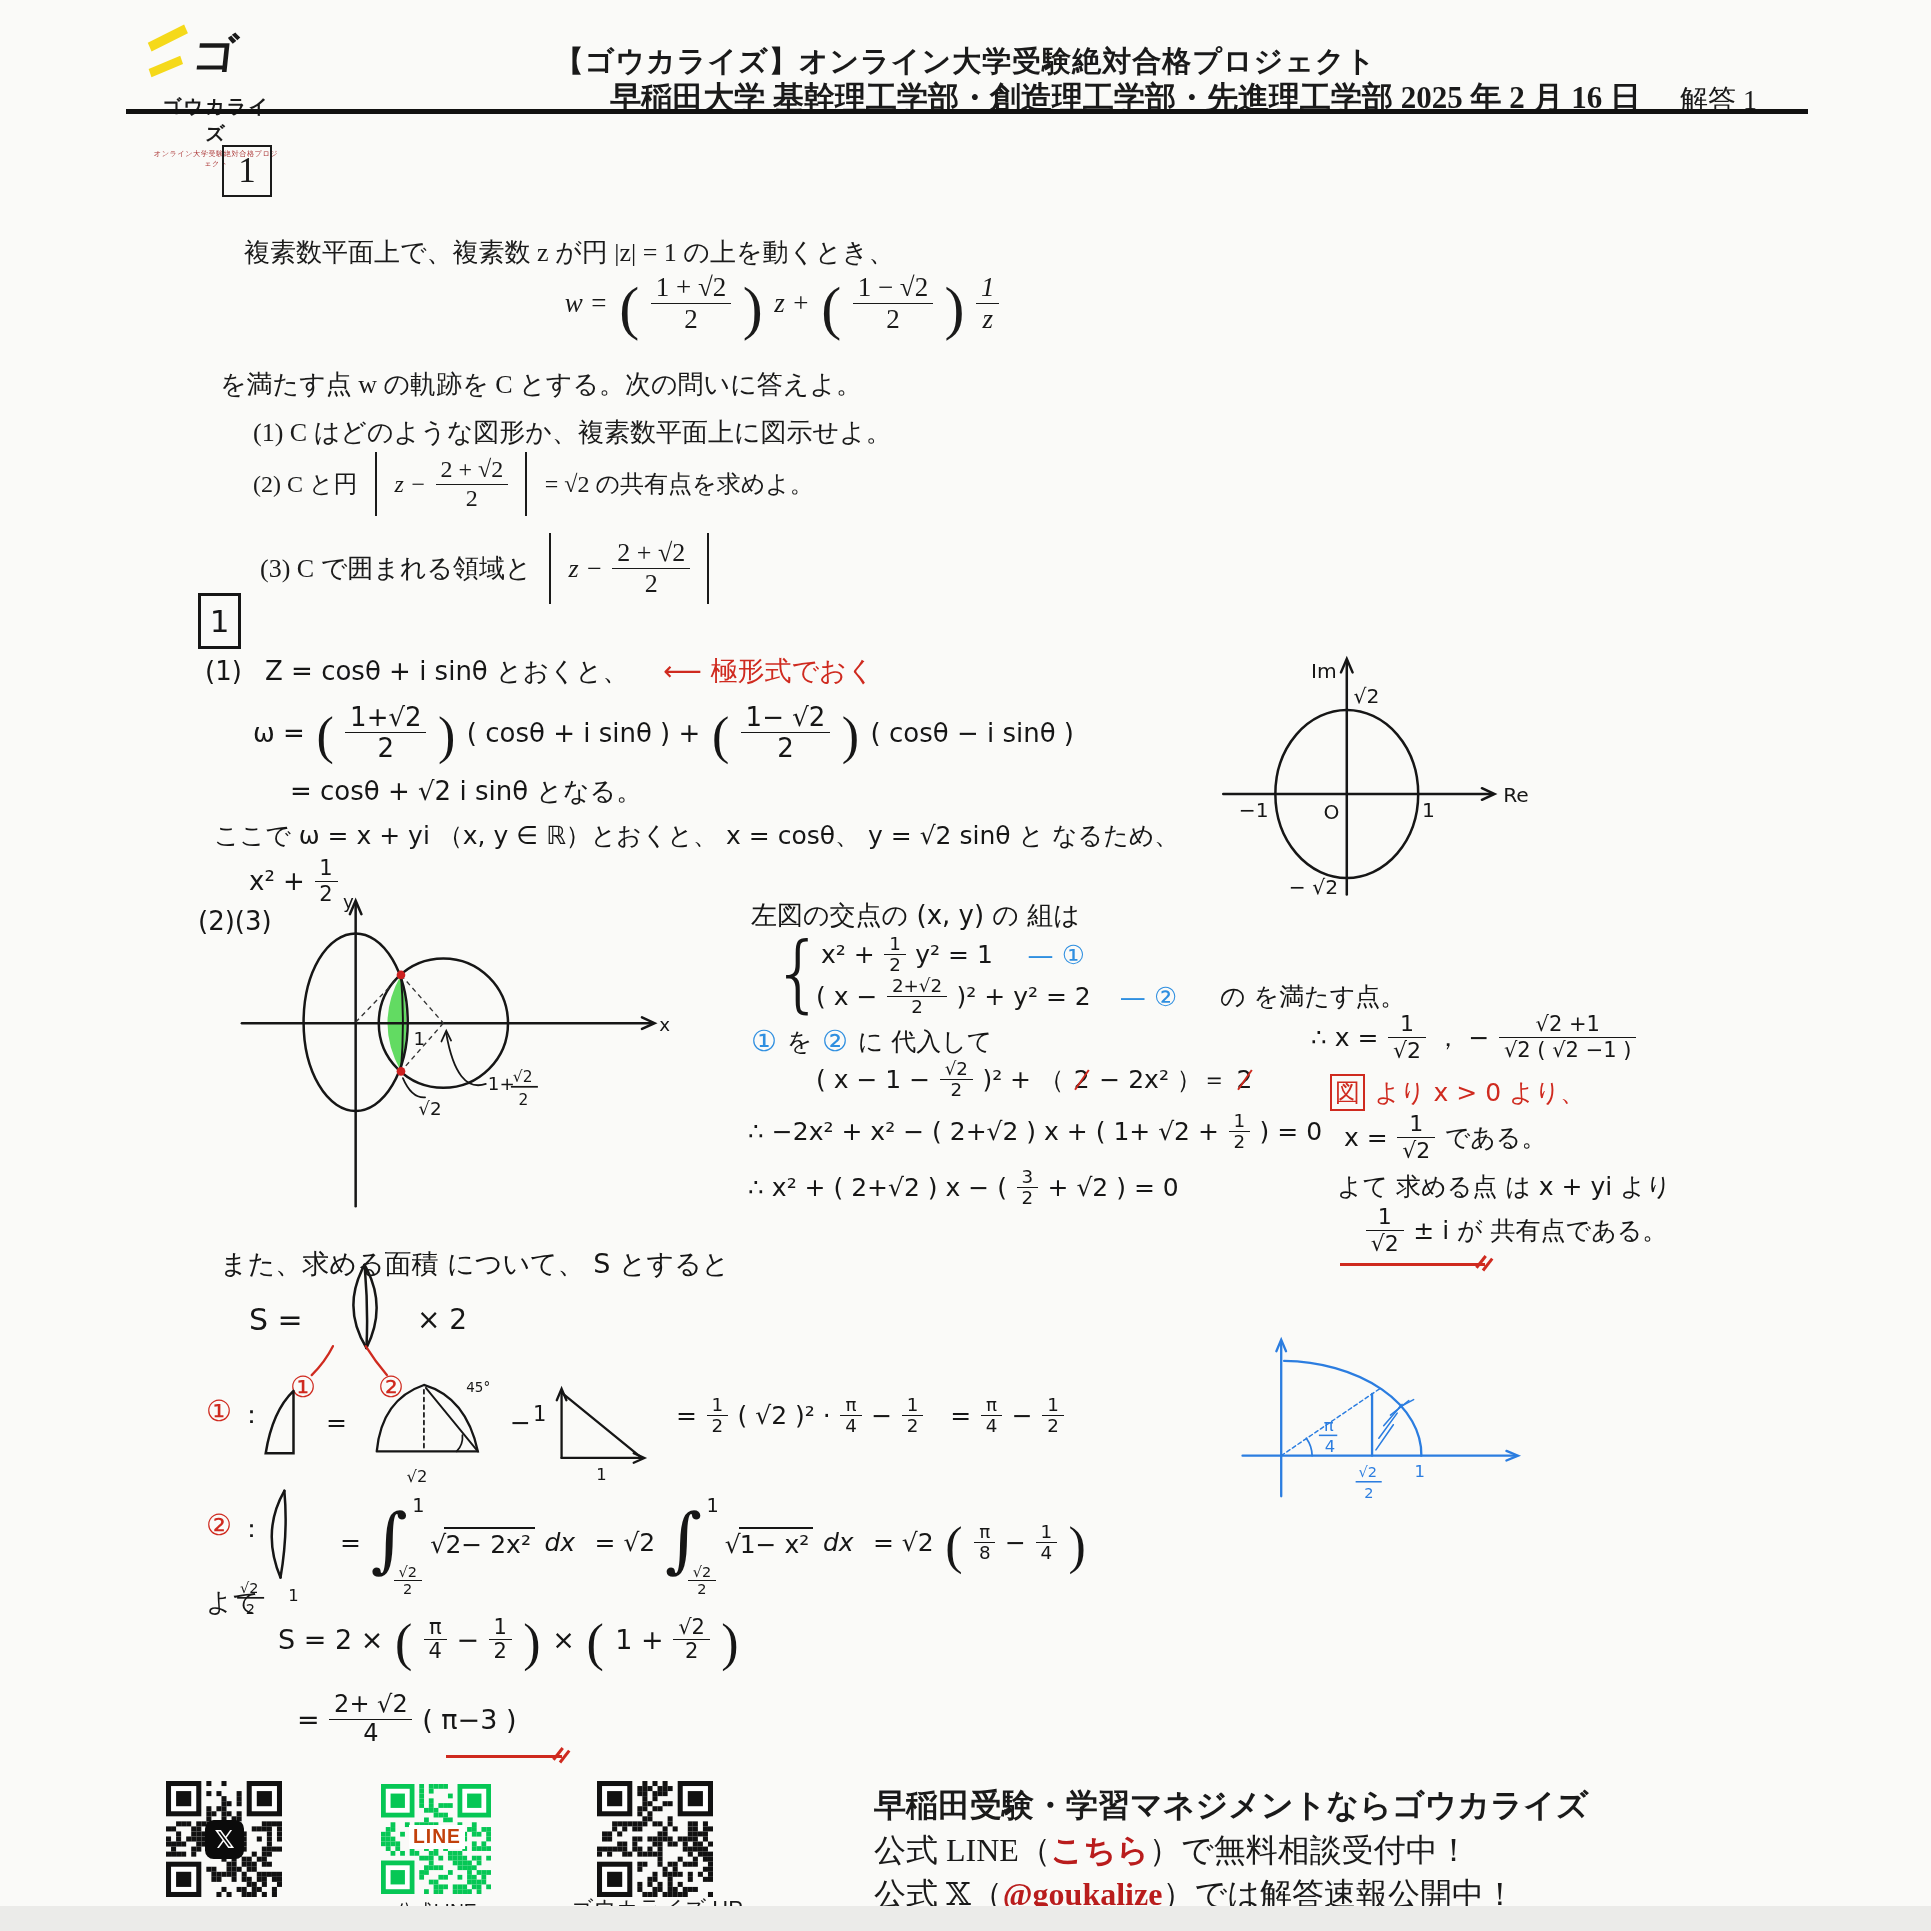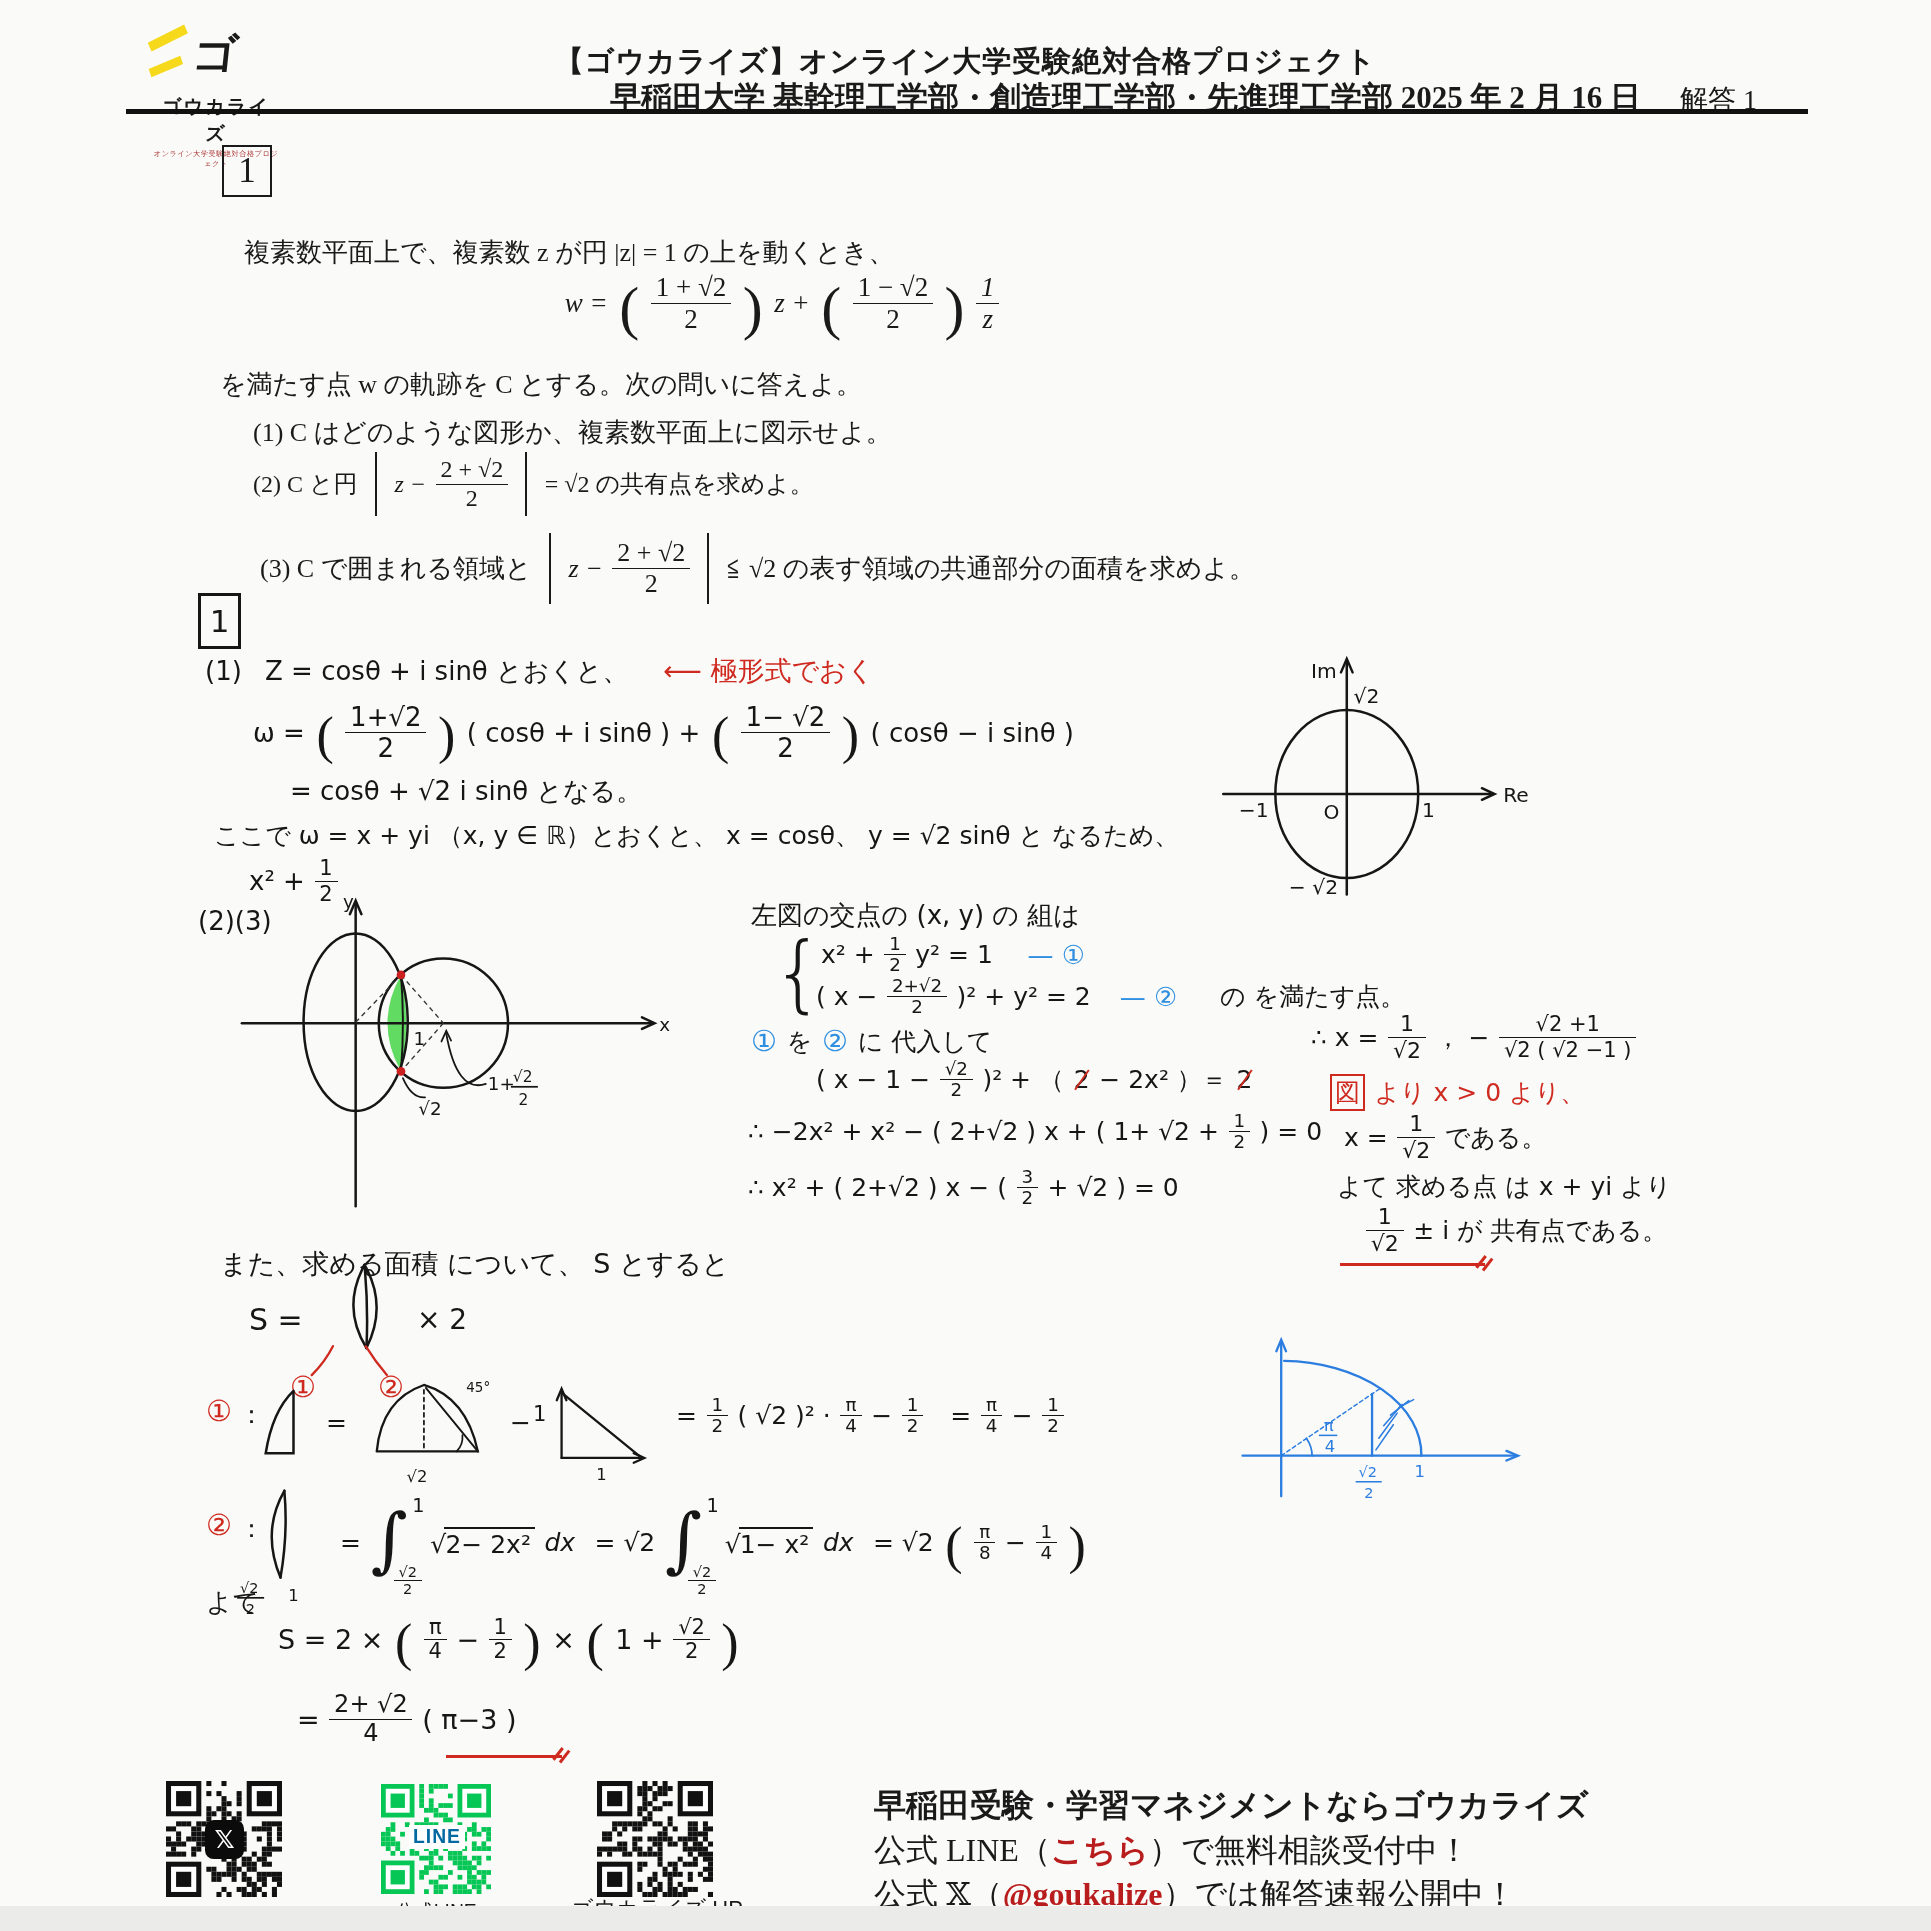--- a/index.html
+++ b/index.html
@@ -29,21 +29,21 @@
   .hwbox{border:3.3px solid #161616}
   .intg{position:relative;display:inline-block;width:50px;height:89px;vertical-align:middle}
   .intg .ig{font-size:71px;line-height:83px;font-family:"DejaVu Serif",serif}
   .intg .ih{position:absolute;top:-3.9px;right:-3.9px;font-size:19.3px}
   .intg .il{position:absolute;bottom:-9.7px;left:23px;font-size:15.4px}
   .mrow{white-space:nowrap;display:flex;align-items:center;gap:9.7px}
   .qr{position:absolute;color:#111}
   .qr.green{color:#06c755}
   .qroverlay{position:absolute;display:flex;align-items:center;justify-content:center}
   .xbadge{width:39px;height:39px;background:#0b0b0b;border-radius:8.7px;color:#fff;display:flex;align-items:center;justify-content:center;font-size:25px;font-weight:bold;font-family:"DejaVu Sans",sans-serif}
-  .linebadge{background:#fff;color:#0369a1;font-weight:bold;font-size:19.3px;font-family:"Liberation Sans",sans-serif;letter-spacing:1px;padding:1px 3.9px}
+  .linebadge{background:#fff;color:#c2410c;font-weight:bold;font-size:19.3px;font-family:"Liberation Sans",sans-serif;letter-spacing:1px;padding:1px 3.9px}
   .link{color:#b91c1c;font-weight:bold}
   .logo-mark{position:relative;font-size:44px;font-weight:bold;font-family:"DejaVu Sans",sans-serif;transform:skewX(-6deg)}
   .logo-mark::before{content:"";position:absolute;left:-5.8px;top:7.7px;width:39px;height:9.7px;background:#f5d91a;transform:rotate(-28deg);z-index:-1}
   .logo-mark::after{content:"";position:absolute;left:-1.9px;bottom:3.9px;width:33px;height:8.7px;background:#f5d91a;transform:rotate(-24deg);z-index:-1}
   svg text{font-family:"DejaVu Sans",sans-serif}
 </style>
 </head>
 <body>
 
 <div class="abs" style="left:0;top:0;width:1931px;height:116px">
@@ -102,21 +102,20 @@
 
   <div class="abs serif mrow" style="left:260px;top:533px;font-size:26px">
     <span>(3) C で囲まれる領域と</span>
     <span class="vbar"></span>
     <span style="font-style:italic">z −</span>
     <span class="frac">
         <span class="num">2 + √2</span>
         <span class="den">2</span>
       </span>
     <span class="vbar"></span>
-    <span>≦ √2 の表す領域の共通部分の面積を求めよ。</span>
   </div>
 </div>
 
 <div>
   <div class="abs hw hwbox" style="left:198px;top:593px;width:37px;height:50px;display:flex;align-items:center;justify-content:center;font-size:31px">
       <span>1</span>
     </div>
 
   <div class="abs hw mrow" style="left:205px;top:653px;font-size:26px">
     <span>(1)</span>

